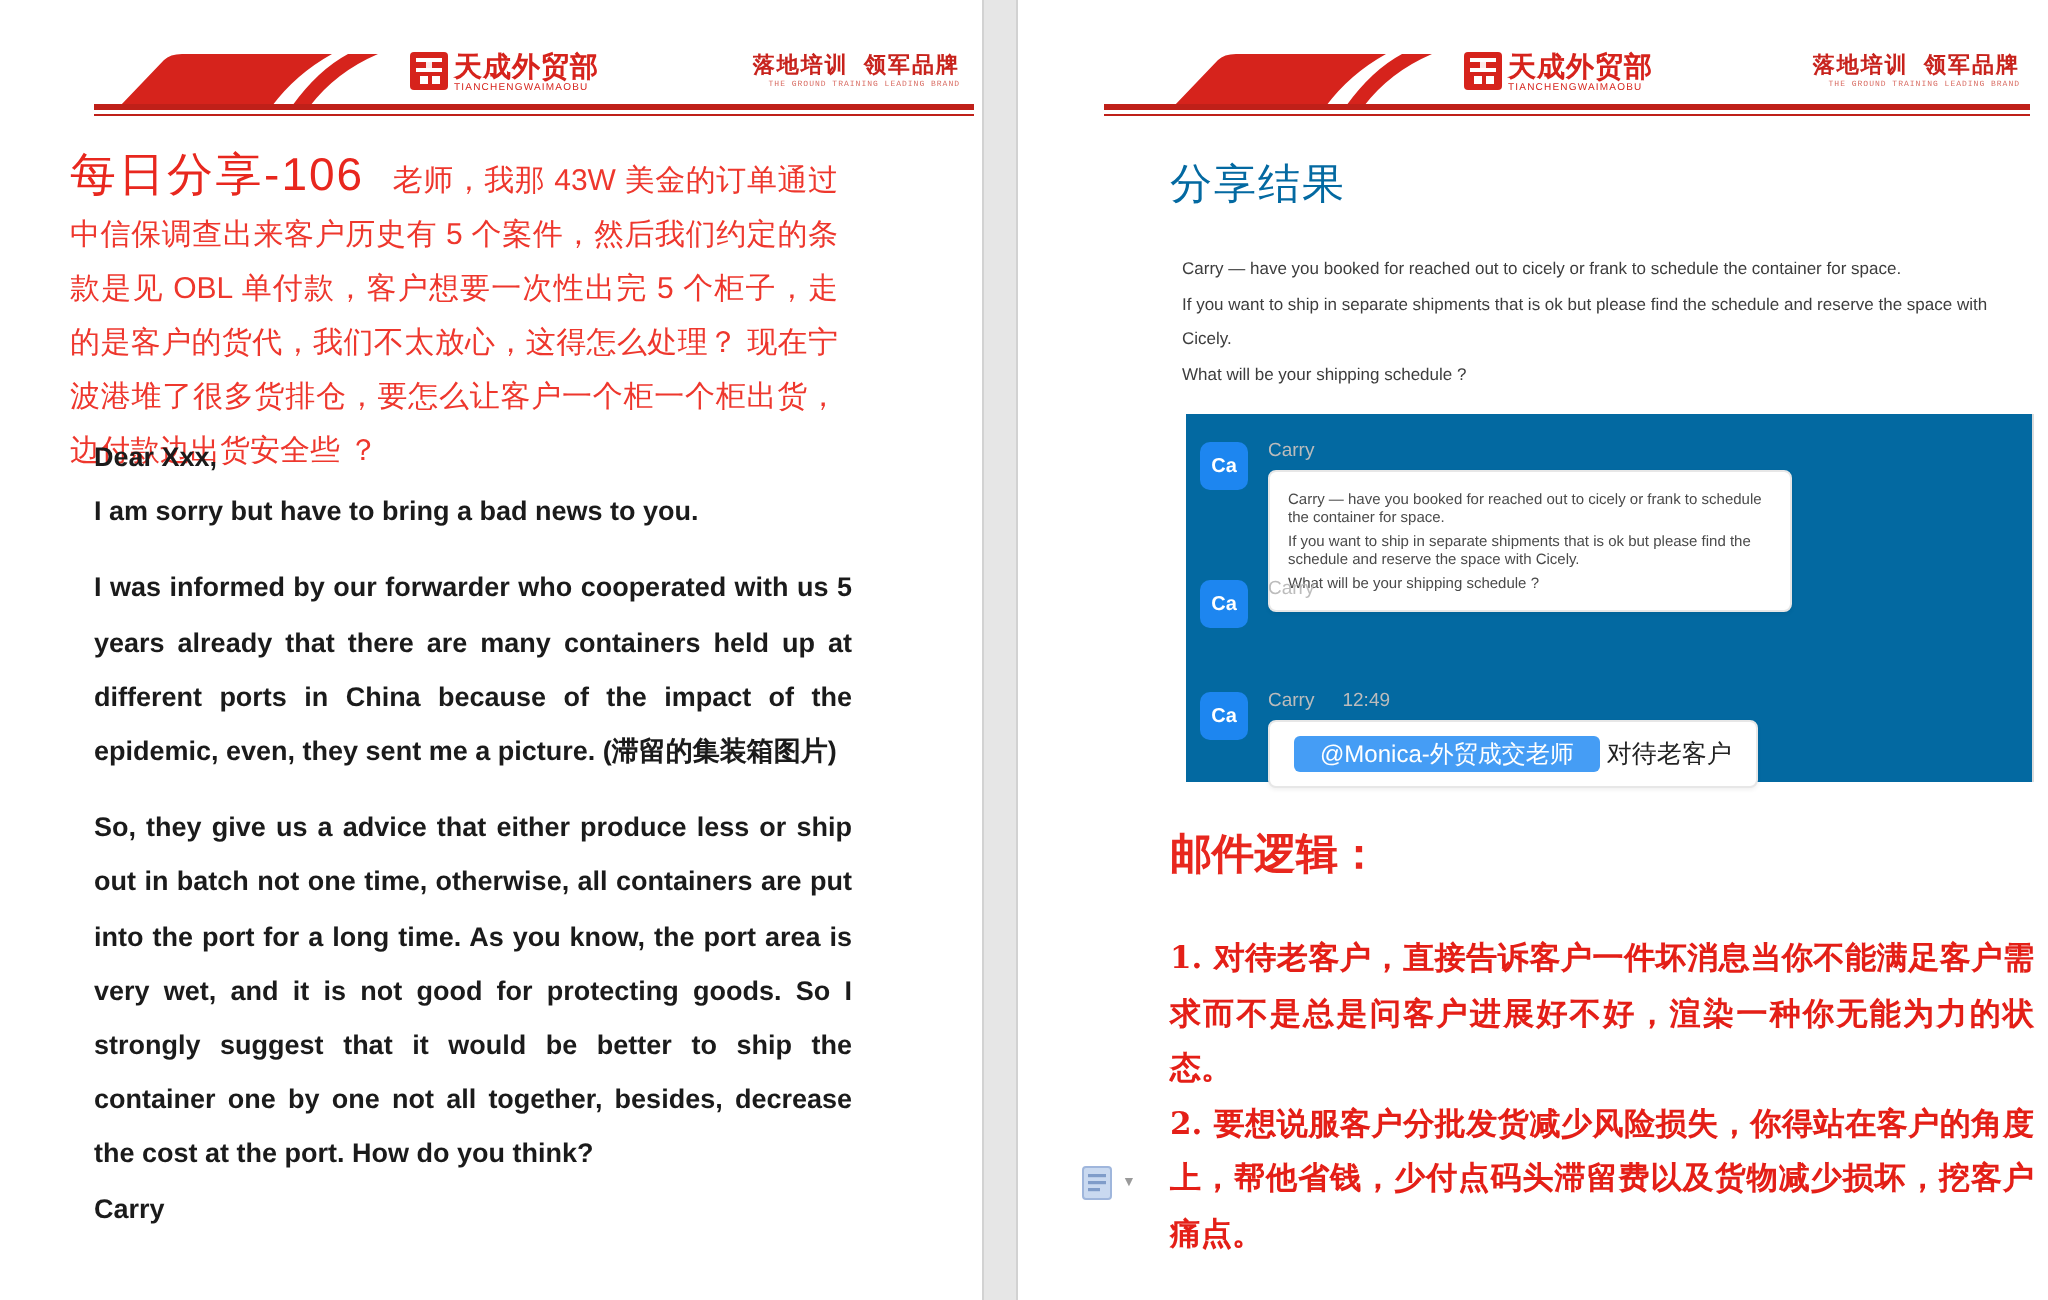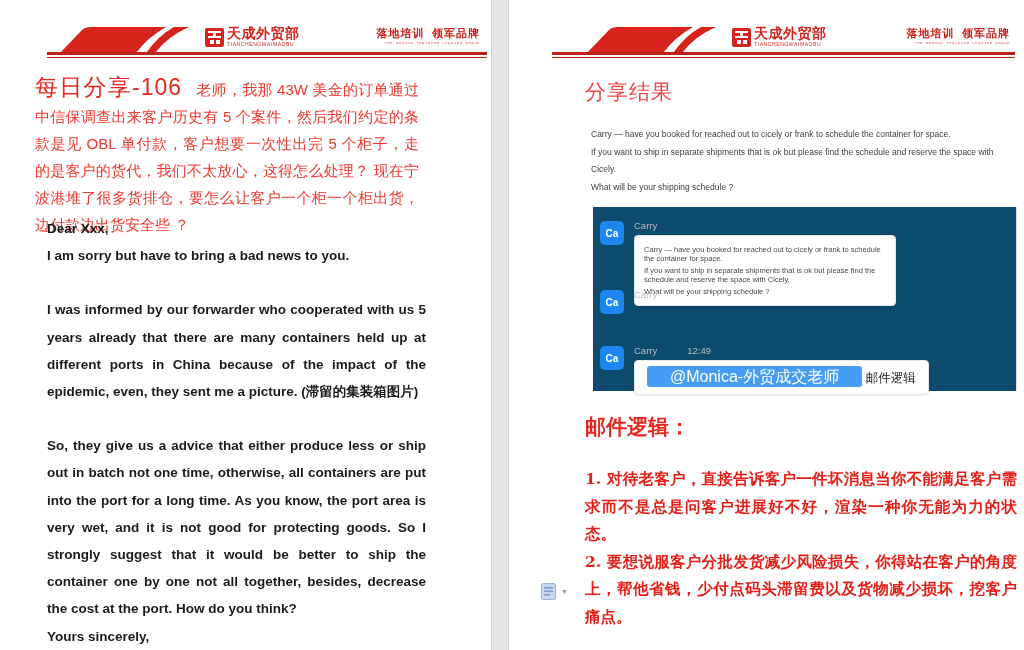--- a/index.html
+++ b/index.html
@@ -8,21 +8,21 @@
   .workspace { position:relative; width:1024px; height:650px; background:#ffffff; }
 
   .page { position:absolute; top:0; height:650px; background:#ffffff; }
   .page-left  { left:0;   width:491px; }
   .page-right { left:509px; width:515px; }
   .page-gap { position:absolute; top:0; left:491px; width:18px; height:650px;
               background:#e6e6e6; border-left:1px solid #d2d2d2; border-right:1px solid #d2d2d2; }
 
   
   .hdr-swoosh { position:absolute; top:27px; width:132px; height:26px; }
-  .hdr-logo { position:absolute; top:26px; display:flex; align-items:flex-end; }
+  .hdr-logo { position:absolute; top:26px; display:flex; align-items:flex-start; }
   .seal { width:19px; height:19px; margin-right:3px; }
   .logo-txt { display:flex; flex-direction:column; }
   .logo-title { color:#d6231c; font-weight:bold; font-size:14px; line-height:15px; letter-spacing:0.5px; }
   .logo-sub { color:#d6231c; font-size:5px; letter-spacing:0.6px; line-height:6px; }
   .hdr-tag { position:absolute; top:28px; text-align:right;font-family:Liberation Mono, monospace; }
   .tag-main { color:#c8231d; font-weight:bold; font-size:11px; line-height:12px; letter-spacing:1px; }
   .tag-sub { color:#d86a60; font-size:4px; letter-spacing:0.5px; line-height:6px; }
   .rule-a { position:absolute; top:52px; height:3px; background:#bf2019; }
   .rule-b { position:absolute; top:57px; height:1px; background:#bf2019; }
 
@@ -31,42 +31,42 @@
   .pr .hdr-swoosh { left:78px; }  .pr .hdr-logo { left:223px; }
   .pr .hdr-tag { right:14px; }    .pr .rule-a, .pr .rule-b { left:43px; right:9px; }
 
   
   .question { position:absolute; left:35px; top:74px; width:384px; text-align:justify;
               color:#ee372d; font-size:15px; line-height:27px; }
   .daily-title { font-size:23px; color:#e8271e; margin-right:14px; letter-spacing:1px; }
   .email { position:absolute; left:47px; top:215px; width:379px; color:#1b1b1b;
            font-size:13.5px; font-weight:bold; line-height:27.2px; text-align:justify; }
   .email p { margin:0; }
-  .email p.sp { margin-top:27px; }
+  .email p.sp { margin-top:11px; }
 
   
-  .share-title { position:absolute; left:76px; top:78px; color:#ef4444; font-size:21px; letter-spacing:1px; }
+  .share-title { position:absolute; left:76px; top:78px; color:#0369a1; font-size:21px; letter-spacing:1px; }
   .quote { position:absolute; left:82px; top:126px; width:428px;
            color:#3d3d3d; font-size:8.5px; line-height:17.5px; }
 
   .chat { position:absolute; left:84px; top:207px; width:424px; height:184px;
-          background:#0c4a6e; border-right:1px solid #dcdcdc; }
+          background:#0369a1; border-right:1px solid #dcdcdc; }
   .msg { position:absolute; left:7px; display:flex; }
   .avatar { width:24px; height:24px; border-radius:5px; background:#1d86f0; color:#fff;
             font-size:10px; font-weight:bold; display:flex; align-items:center; justify-content:center;
             flex:0 0 24px; }
   .msg-col { margin-left:10px; }
   .msg-meta { color:#bcbcbc; font-size:9.5px; line-height:10px; margin-bottom:4px; }
-  .msg-meta .t { margin-left:30px; }
+  .msg-meta .t { margin-left:14px; }
   .bubble { background:#ffffff; border:1px solid #e7e7e7; border-radius:4px;
             box-shadow:0 1px 2px rgba(0,0,0,0.06); color:#222; }
   .bubble.small { width:262px; font-size:7.5px; line-height:9px; padding:6px 9px; color:#4a4a4a; }
   .bubble.small div { margin:3px 0; }
   .bubble.big { font-size:12.5px; line-height:14px; padding:9px 12px; display:inline-block; }
-  .chip { background:#459df5; color:#ffffff; border-radius:3px; padding:2px 23px; font-size:16px; }
+  .chip { background:#459df5; color:#ffffff; border-radius:3px; padding:2px 13px; font-size:12px; }
 
   .logic-title { position:absolute; left:76px; top:413px; color:#e8271e; font-size:21px;
                  font-weight:bold; font-family:Liberation Sans, sans-serif; }
   .logic { position:absolute; left:76px; top:465px; width:432px; color:#e41f17;
            font-size:15.5px; font-weight:bold; line-height:27.6px; text-align:justify;
            font-family:"DejaVu Serif","Liberation Serif",serif; }
   .logic div { margin:0; }
 
   .doc-btn { position:absolute; left:32px; top:583px; display:flex; align-items:center; cursor:pointer; }
   .caret { color:#9a9a9a; font-size:7px; margin-left:5px; }
@@ -106,21 +106,20 @@
     <div class="rule-a"></div>
     <div class="rule-b"></div>
 
     <p class="question"><span class="daily-title">每日分享-106</span><span>老师，我那 43W 美金的订单通过中信保调查出来客户历史有 5 个案件，然后我们约定的条款是见 OBL 单付款，客户想要一次性出完 5 个柜子，走的是客户的货代，我们不太放心，这得怎么处理？ 现在宁波港堆了很多货排仓，要怎么让客户一个柜一个柜出货，边付款边出货安全些 ？</span></p>
 
     <div class="email">
       <p>Dear Xxx,</p>
       <p>I am sorry but have to bring a bad news to you.</p>
       <p class="sp">I was informed by our forwarder who cooperated with us 5 years already that there are many containers held up at different ports in China because of the impact of the epidemic, even, they sent me a picture. (滞留的集装箱图片)</p>
       <p class="sp">So, they give us a advice that either produce less or ship out in batch not one time, otherwise, all containers are put into the port for a long time. As you know, the port area is very wet, and it is not good for protecting goods. So I strongly suggest that it would be better to ship the container one by one not all together, besides, decrease the cost at the port. How do you think?</p>
-      <p>Yours sincerely,</p>
       <p>Carry</p>
     </div>
   </div>
 
   <div class="page-gap"></div>
 
   <div class="page page-right pr">
 
     <svg class="hdr-swoosh" viewBox="0 0 132 26">
       <path d="M22,3 Q25,0 31,0 L106,0 Q88,10 76,26 L0,26 Z" fill="#d6231c"></path>
@@ -176,21 +175,21 @@
         <div class="avatar">Ca</div>
         <div class="msg-col">
           <div class="msg-meta">Carry</div>
         </div>
       </div>
 
       <div class="msg" style="top:139px;">
         <div class="avatar">Ca</div>
         <div class="msg-col">
           <div class="msg-meta"><span>Carry</span><span class="t">12:49</span></div>
-          <div class="bubble big"><span class="chip">@Monica-外贸成交老师</span><span> 邮件逻辑</span></div>
+          <div class="bubble big"><span class="chip">@Monica-外贸成交老师</span><span> 对待老客户</span></div>
         </div>
       </div>
     </div>
 
     <div class="logic-title">邮件逻辑：</div>
 
     <div class="logic">
       <div>1. 对待老客户，直接告诉客户一件坏消息当你不能满足客户需求而不是总是问客户进展好不好，渲染一种你无能为力的状态。</div>
       <div>2. 要想说服客户分批发货减少风险损失，你得站在客户的角度上，帮他省钱，少付点码头滞留费以及货物减少损坏，挖客户痛点。</div>
     </div>

